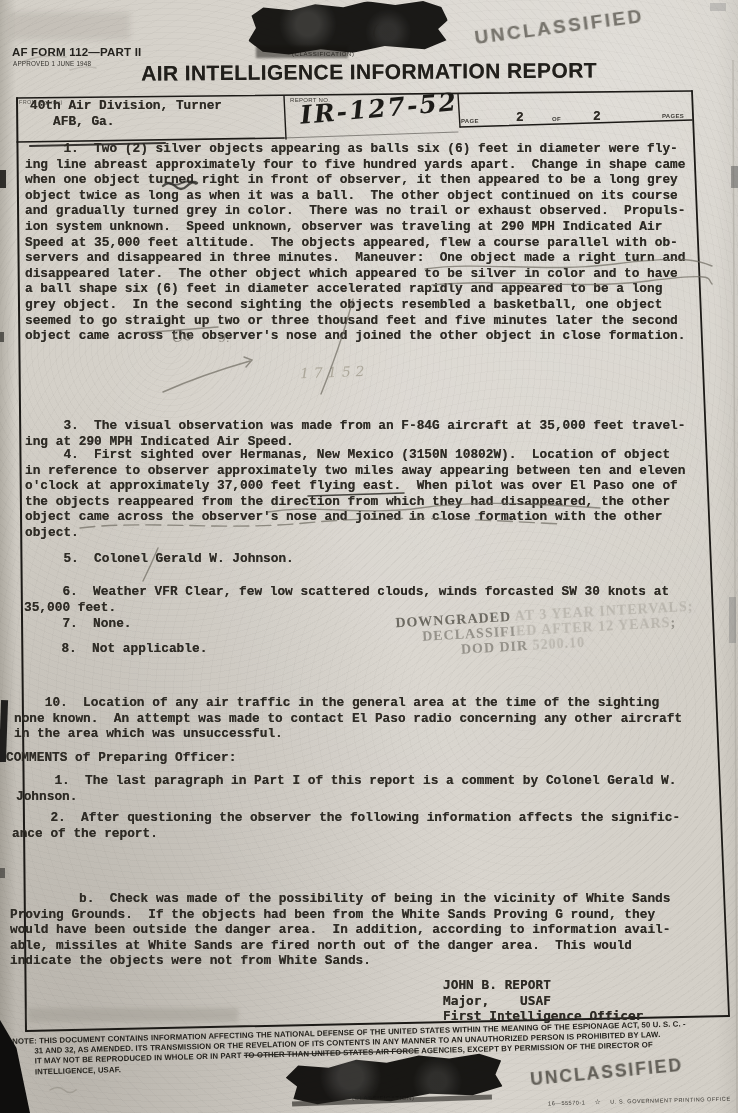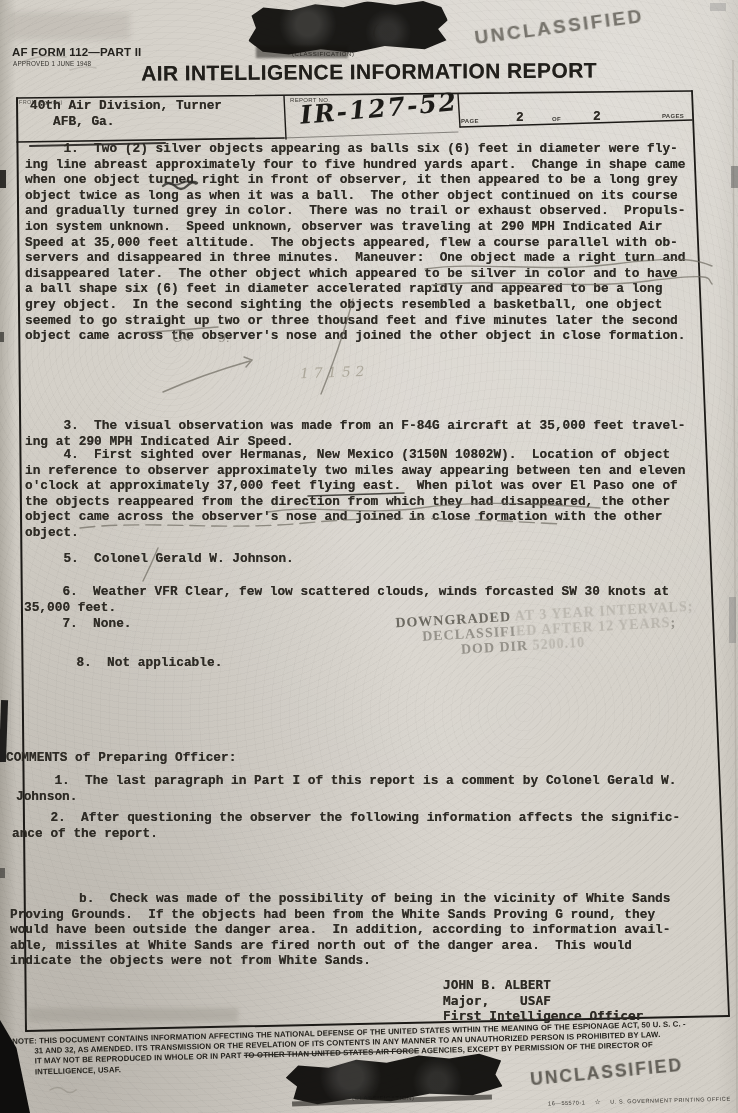--- a/index.html
+++ b/index.html
@@ -128,34 +128,37 @@
   <pre class="abs type" style="left:25px; top:447px;">     4.  First sighted over Hermanas, New Mexico (3150N 10802W).  Location of object
 in reference to observer approximately two miles away appearing between ten and eleven
 o'clock at approximately 37,000 feet flying east.  When pilot was over El Paso one of
 the objects reappeared from the direction from which they had disappeared, the other
 object came across the observer's nose and joined in close formation with the other
 object.</pre>
   <pre class="abs type" style="left:25px; top:551px;">     5.  Colonel Gerald W. Johnson.</pre>
   <pre class="abs type" style="left:24px; top:584px;">     6.  Weather VFR Clear, few low scattered clouds, winds forcasted SW 30 knots at
 35,000 feet.</pre>
   <pre class="abs type" style="left:24px; top:616px;">     7.  None.</pre>
-  <pre class="abs type" style="left:23px; top:655px;padding-left:15px;">     8.  Not applicable.</pre>
+  <pre class="abs type" style="left:23px; top:641px;">     8.  Not applicable.</pre>
+  <pre class="abs type" style="left:14px; top:695px;">    10.  Location of any air traffic in the general area at the time of the sighting
+none known.  An attempt was made to contact El Paso radio concerning any other aircraft
+in the area which was unsuccessful.</pre>
   <pre class="abs type" style="left:6px;  top:750px;">COMMENTS of Preparing Officer:</pre>
   <pre class="abs type" style="left:16px; top:773px;">     1.  The last paragraph in Part I of this report is a comment by Colonel Gerald W.
 Johnson.</pre>
   <pre class="abs type" style="left:12px; top:810px;">     2.  After questioning the observer the following information affects the signific-
 ance of the report.</pre>
   <pre class="abs type" style="left:10px; top:891px;">         b.  Check was made of the possibility of being in the vicinity of White Sands
 Proving Grounds.  If the objects had been from the White Sands Proving G round, they
 would have been outside the danger area.  In addition, according to information avail-
 able, missiles at White Sands are fired north out of the danger area.  This would
 indicate the objects were not from White Sands.</pre>
 
   <div class="abs type" style="left:443px; top:977px;">
-    <pre>JOHN B. ALBERT</pre>
+    <pre>JOHN B. REPORT</pre>
     <pre>Major,    USAF</pre>
     <pre>First Intelligence Officer</pre>
   </div>
 
   <div class="abs dg" style="left:396px; top:607px;">
     <div><span>DOWNGRADED</span><span class="faint"> AT 3 YEAR INTERVALS;</span></div>
     <div style="margin-left:26px;"><span class="mid">DECLASSIFI</span><span class="faint">ED AFTER 12 YEARS</span><span class="mid">;</span></div>
     <div style="margin-left:64px;"><span class="mid">DOD DIR</span><span class="faint"> 5200.10</span></div>
   </div>
 

